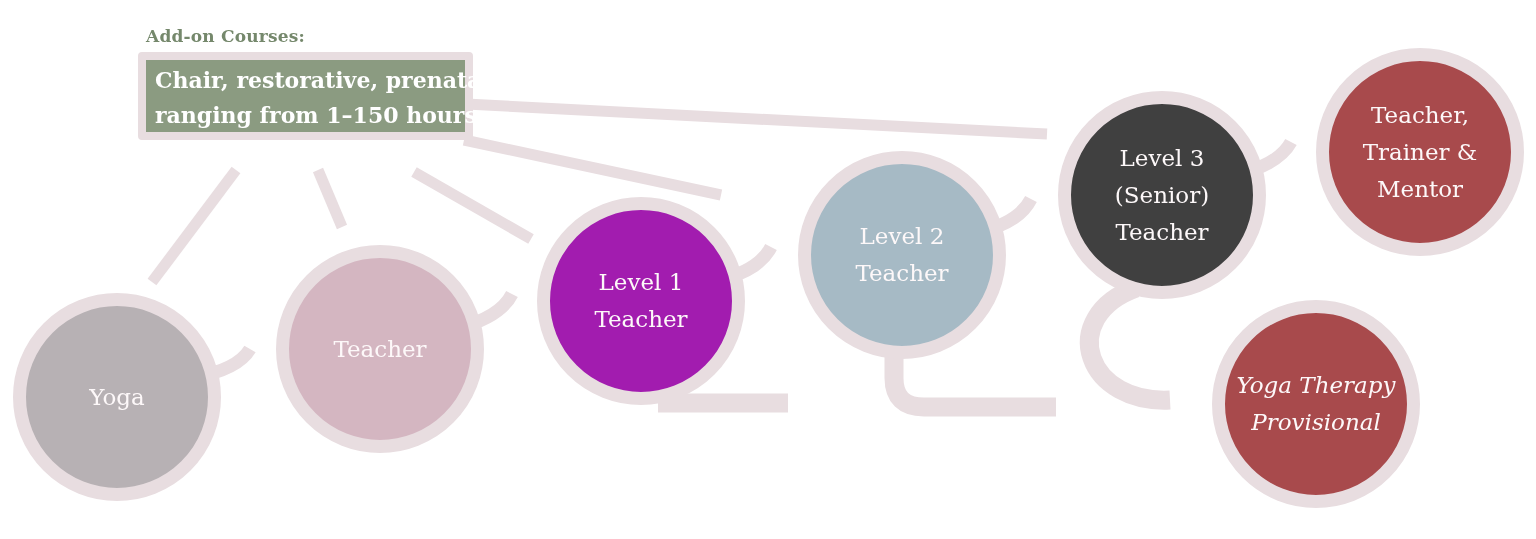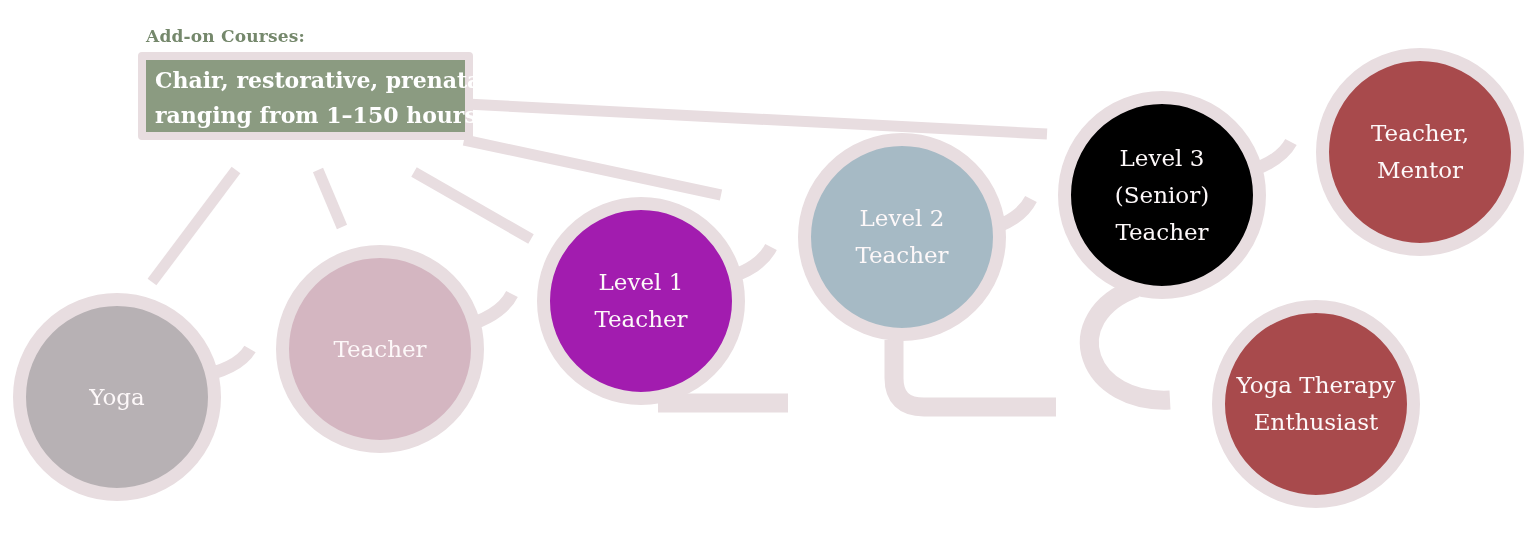--- a/index.html
+++ b/index.html
@@ -32,24 +32,24 @@
   .circle{
     position:absolute;z-index:2;
     width:208px;height:208px;box-sizing:border-box;
     border:13px solid #e8dde0;border-radius:50%;
     display:flex;flex-direction:column;align-items:center;justify-content:center;
     color:#fdf8f9;font-size:23px;line-height:37px;
   }
   .c1{left:13px;top:293px;}
   .c2{left:276px;top:245px;}
   .c3{left:537px;top:197px;}
-  .c4{left:798px;top:133px;}
+  .c4{left:798px;top:151px;}
   .c5{left:1058px;top:91px;}
   .c6{left:1316px;top:48px;}
-  .c7{left:1212px;top:300px;}
+  .c7{left:1212px;top:300px;font-style:italic;}
 </style>
 </head>
 <body>
 
 <div class="stage">
 
   <svg class="connectors" viewBox="0 0 1536 539" xmlns="http://www.w3.org/2000/svg">
     <defs>
       <marker id="ah" viewBox="0 0 10 10" refX="2" refY="5" markerUnits="userSpaceOnUse" markerWidth="33" markerHeight="33" orient="auto">
         <path d="M 0 0 L 10 5 L 0 10 Z" fill="#e8dde0"></path>
@@ -92,29 +92,30 @@
   <div class="circle c3" style="background: #a21caf;">
     <div>Level 1</div>
     <div>Teacher</div>
   </div>
 
   <div class="circle c4" style="background: rgb(166, 186, 197);">
     <div>Level 2</div>
     <div>Teacher</div>
   </div>
 
-  <div class="circle c5" style="background: #000000;">
+  <div class="circle c5" style="background: #404040;">
     <div>Level 3</div>
     <div>(Senior)</div>
     <div>Teacher</div>
   </div>
 
   <div class="circle c6" style="background: rgb(168, 74, 76);">
     <div>Teacher,</div>
+    <div>Trainer &amp;</div>
     <div>Mentor</div>
   </div>
 
   <div class="circle c7" style="background: rgb(168, 74, 76);">
     <div>Yoga Therapy</div>
-    <div>Enthusiast</div>
+    <div>Provisional</div>
   </div>
 
 </div>
 
 </body></html>

